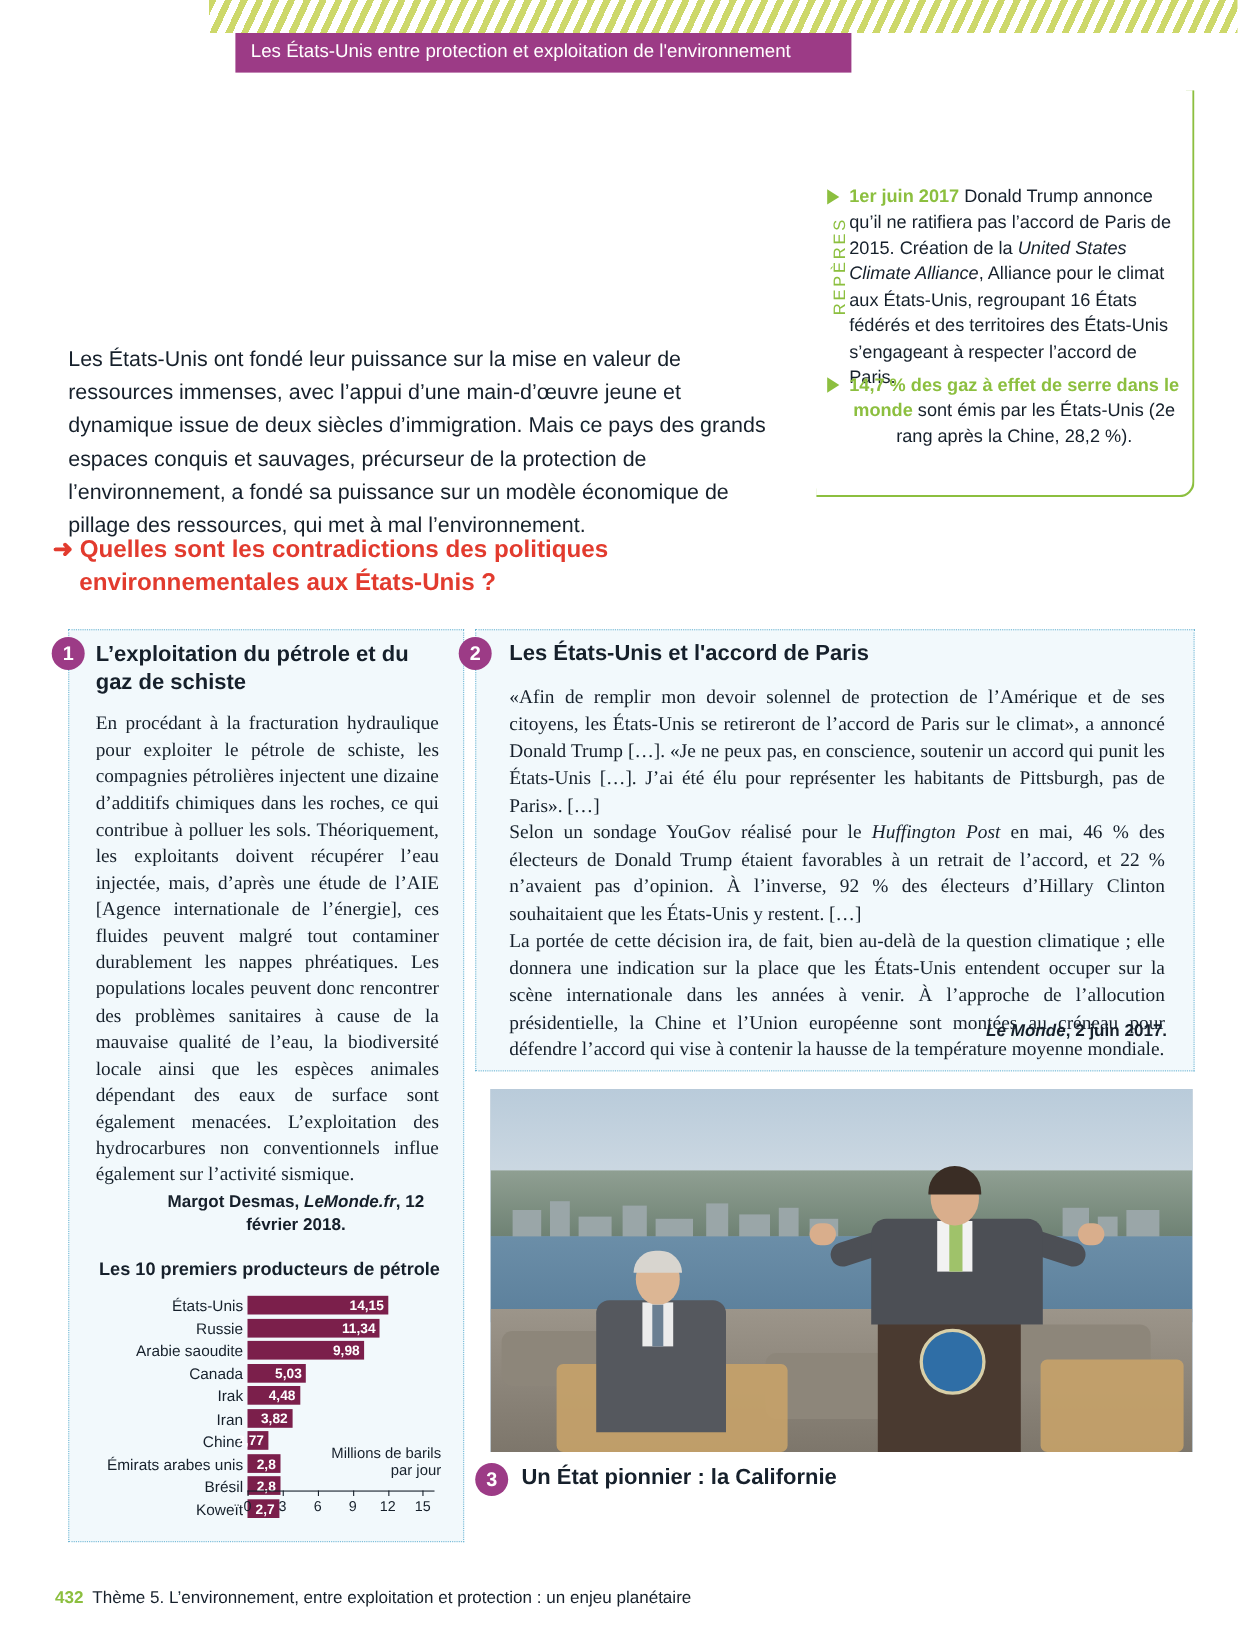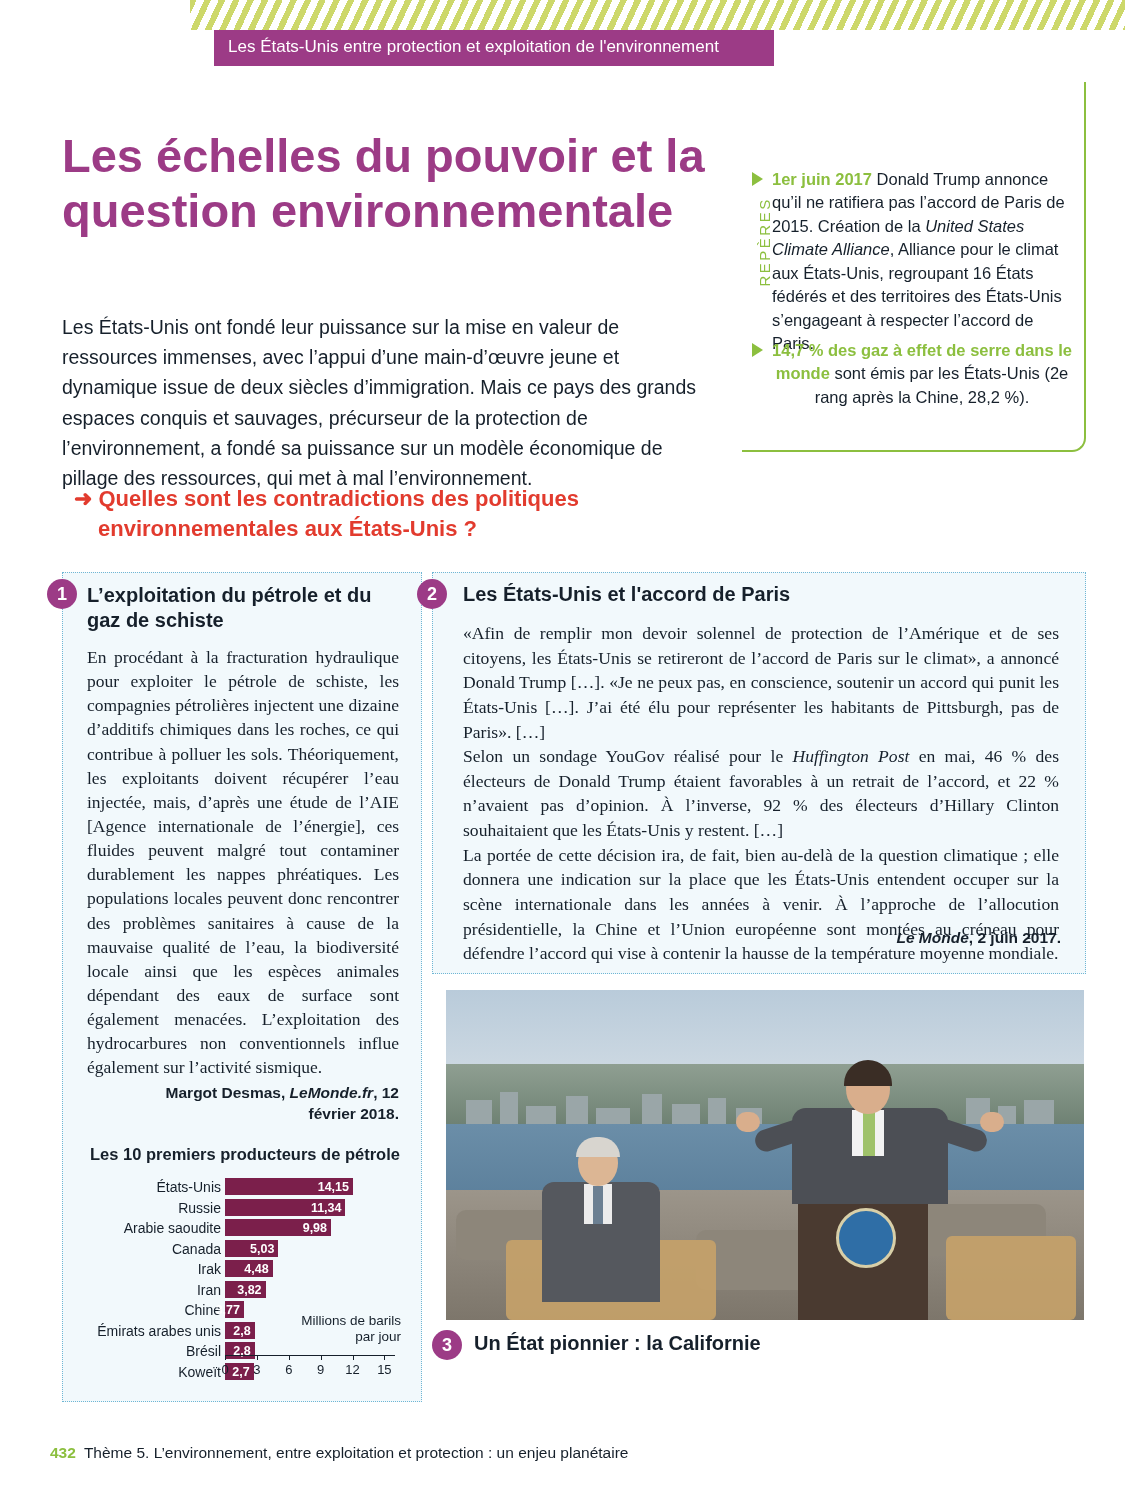--- a/index.html
+++ b/index.html
@@ -37,21 +37,21 @@
   
   .main-title{
     position:absolute;left:62px;top:128px;width:660px;
     color:#9c3b86;font-size:47px;line-height:1.18;font-weight:bold;
   }
   .intro{
     position:absolute;left:62px;top:312px;width:655px;
     font-size:19.5px;line-height:1.55;color:#16202b;
   }
   .question{
-    position:absolute;left:74px;top:484px;width:640px;
+    position:absolute;left:48px;top:484px;width:640px;
     color:#e23b2e;font-size:22px;font-weight:bold;line-height:1.35;
   }
   .question .arrow{color:#e23b2e;margin-right:6px;}
   .question .l2{display:block;margin-left:24px;}
 
   
   .reperes{
     position:absolute;left:742px;top:82px;width:342px;height:368px;
     border:2px solid #8cbf3f;border-left:none;border-top:none;
     border-radius:0 0 14px 0;
@@ -88,21 +88,21 @@
   .doc1 .title{
     position:absolute;left:24px;top:10px;width:320px;
     font-size:20px;font-weight:bold;color:#16202b;line-height:1.25;
   }
   .doc1 .body{
     position:absolute;left:24px;top:72px;width:312px;
     font-family:"Liberation Serif", serif;
     font-size:17.5px;line-height:1.38;text-align:justify;color:#16202b;
   }
   .doc1 .source{
-    position:absolute;right:22px;top:510px;width:260px;text-align:right;
+    position:absolute;right:22px;top:510px;width:260px;text-align:center;
     font-size:15.5px;font-weight:bold;color:#16202b;line-height:1.35;
   }
   .doc1 .source i{font-style:italic;font-weight:bold;}
 
   
   .charttitle{
     position:absolute;left:24px;top:572px;width:316px;text-align:center;
     font-size:16.5px;font-weight:bold;color:#16202b;
   }
   .chart{position:absolute;left:24px;top:604px;width:316px;height:210px;}
@@ -200,21 +200,20 @@
 
 <div class="page">
 
   <div class="topband">
     <div class="hatch"></div>
     <div class="jalon-title-bar">
       <div class="t">Les États-Unis entre protection et exploitation de l'environnement</div>
     </div>
   </div>
 
-  <div class="main-title">Les échelles du pouvoir et la question environnementale</div>
 
   <div class="intro">Les États-Unis ont fondé leur puissance sur la mise en valeur de ressources immenses, avec l’appui d’une main-d’œuvre jeune et dynamique issue de deux siècles d’immigration. Mais ce pays des grands espaces conquis et sauvages, précurseur de la protection de l’environnement, a fondé sa puissance sur un modèle économique de pillage des ressources, qui met à mal l’environnement.</div>
 
   <div class="question">
     <span class="arrow">➜</span><span>Quelles sont les contradictions des politiques</span>
     <span class="l2">environnementales aux États-Unis ?</span>
   </div>
 
   <div class="reperes"></div>
   <div class="reperes-tab">

